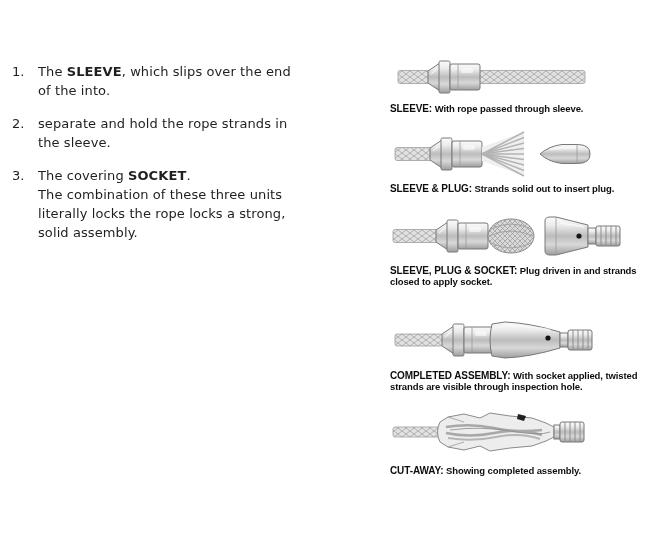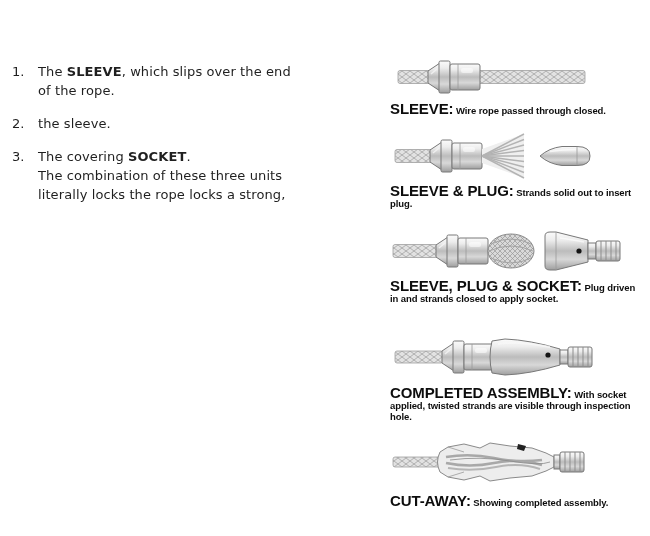--- a/index.html
+++ b/index.html
@@ -16,21 +16,21 @@
   
   .figures { position:absolute; left:390px; top:50px; width:252px; }
   .figure { margin-bottom:12px; }
   .figure:nth-child(3) { margin-bottom:26px; }
   .figure:nth-child(4) { }
   .figure svg { display:block; }
   .caption {
     margin-top:2px; font-family:"Liberation Sans",sans-serif; font-weight:bold;
     font-size:9.5px; line-height:11px; letter-spacing:-0.1px; color:#0d0d0d;
   }
-  .cap-term { font-size:15px; }
+  .cap-term { font-size:10px; }
 </style>
 </head>
 <body>
 
 <div class="page">
 
   <svg width="0" height="0" style="position:absolute">
     <defs>
       <linearGradient id="metalV" x1="0" y1="0" x2="0" y2="1">
         <stop offset="0" stop-color="#fbfbfb"></stop>
@@ -64,52 +64,54 @@
       </g>
     </defs>
   </svg>
 
   <div class="instructions">
 
     <div class="item">
       <div class="num">1.</div>
       <div class="itext">
         <div class="line"><span>The </span><span class="b">SLEEVE</span><span>, which slips over the end</span></div>
-        <div class="line"><span>of the rope.</span></div>
+        <div class="line"><span>of the into.</span></div>
       </div>
     </div>
 
     <div class="item">
       <div class="num">2.</div>
       <div class="itext">
+        <div class="line"><span>separate and hold the rope strands in</span></div>
         <div class="line"><span>the sleeve.</span></div>
       </div>
     </div>
 
     <div class="item">
       <div class="num">3.</div>
       <div class="itext">
         <div class="line"><span>The covering </span><span class="b">SOCKET</span><span>.</span></div>
         <div class="line"><span>The combination of these three units</span></div>
         <div class="line"><span>literally locks the rope locks a strong,</span></div>
+        <div class="line"><span>solid assembly.</span></div>
       </div>
     </div>
 
   </div>
 
   <div class="figures">
 
     <div class="figure">
       <svg width="252" height="51" viewBox="0 0 252 51">
         <rect x="8" y="20.5" width="187" height="13" rx="2" fill="url(#ropeP)" stroke="#9f9f9f" stroke-width="0.8"></rect>
         <use href="#sleeveG" transform="translate(38,27)"></use>
       </svg>
       <div class="caption">
         <span class="cap-term">SLEEVE:</span>
-        <span class="cap-rest">Wire rope passed through closed.</span>
+        <span class="cap-rest">With rope passed through sleeve.</span>
       </div>
     </div>
 
     <div class="figure">
       <svg width="252" height="55" viewBox="0 0 252 55">
         <rect x="5" y="21.5" width="38" height="13" rx="2" fill="url(#ropeP)" stroke="#9f9f9f" stroke-width="0.8"></rect>
         <use href="#sleeveG" transform="translate(40,28)"></use>
         <g>
           <path d="M92 21 L134 6 L134 50 L92 35 Z" fill="#efefef"></path>
           <g stroke="#b3b3b3" stroke-width="1.5">

